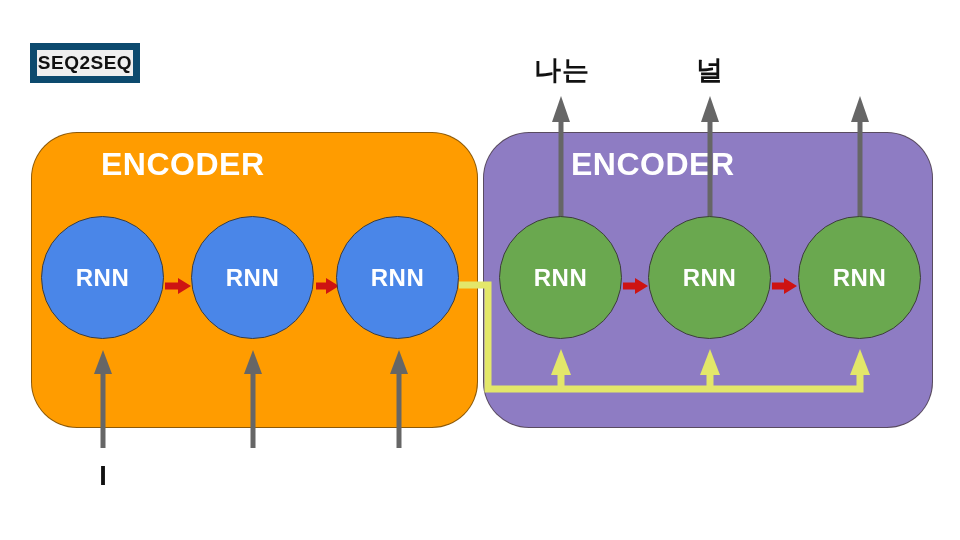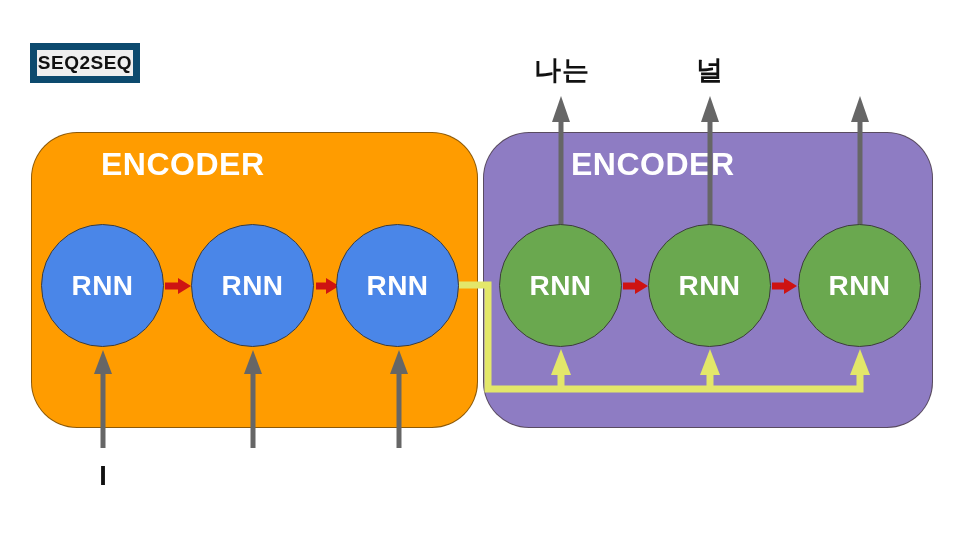--- a/index.html
+++ b/index.html
@@ -20,24 +20,24 @@
   .box.encoder { left:31px;  width:447px; }
   .box.decoder { left:483px; width:450px; }
   .box-label {
     position:absolute; color:#ffffff; font-weight:bold; font-size:32px;
     letter-spacing:0.5px; white-space:nowrap;
   }
   .encoder .box-label { left:69px; top:13px; }
   .decoder .box-label { left:87px; top:13px; }
   .overlay { position:absolute; left:0; top:0; width:960px; height:540px; }
   .node {
-    position:absolute; top:224px; width:123px; height:123px; border-radius:50%;
+    position:absolute; top:216px; width:123px; height:123px; border-radius:50%;
     border:1.5px solid #3d3d3d; box-sizing:border-box;
     display:flex; align-items:center; justify-content:center;
-    color:#ffffff; font-weight:bold; font-size:28px; letter-spacing:0.5px;
+    color:#ffffff; font-weight:bold; font-size:24px; letter-spacing:0.5px;
   }
   .word {
     position:absolute; width:160px; text-align:center;
     font-weight:bold; color:#111; font-size:27px; white-space:nowrap;
   }
   .word.en { top:461px; }
   .word.ko { top:52px; letter-spacing:1px; }
 </style>
 </head>
 <body>

